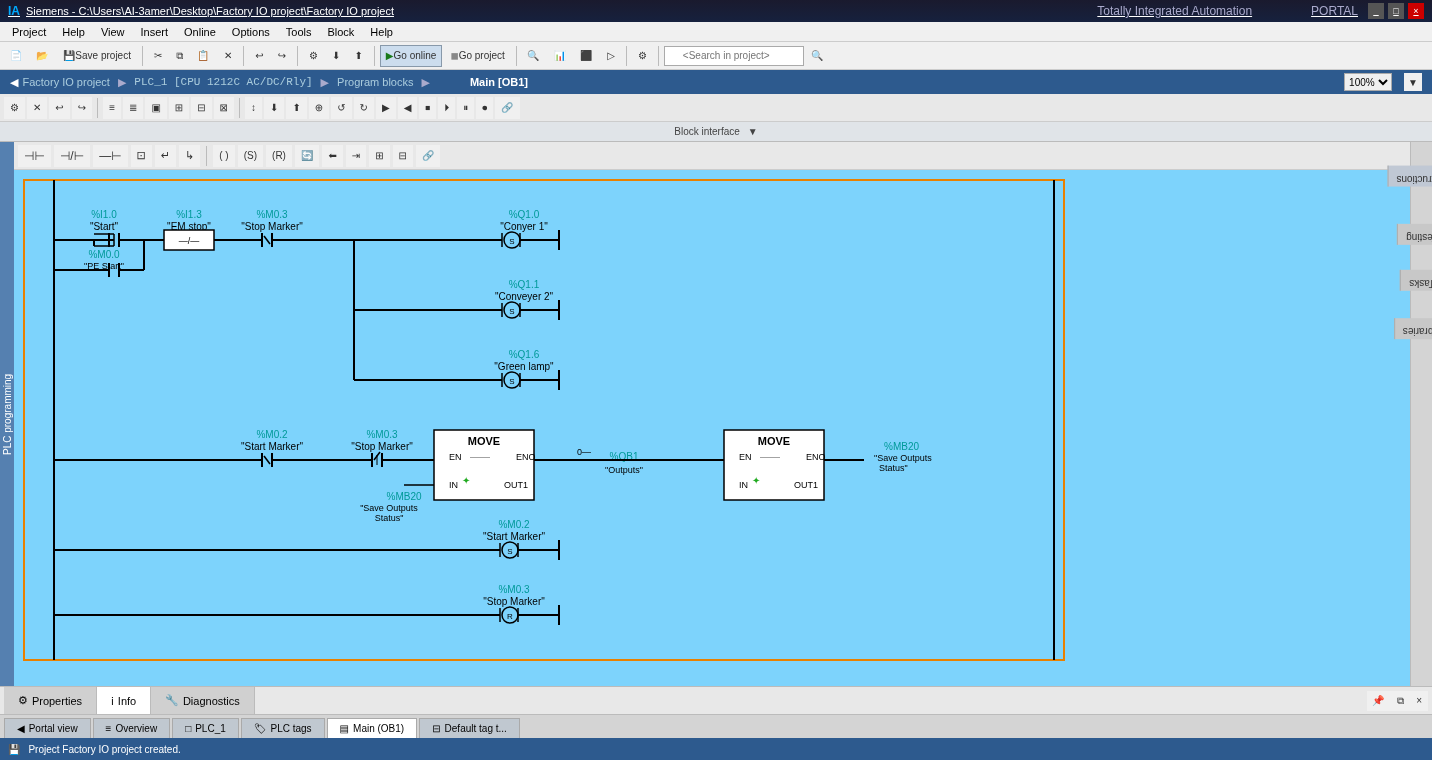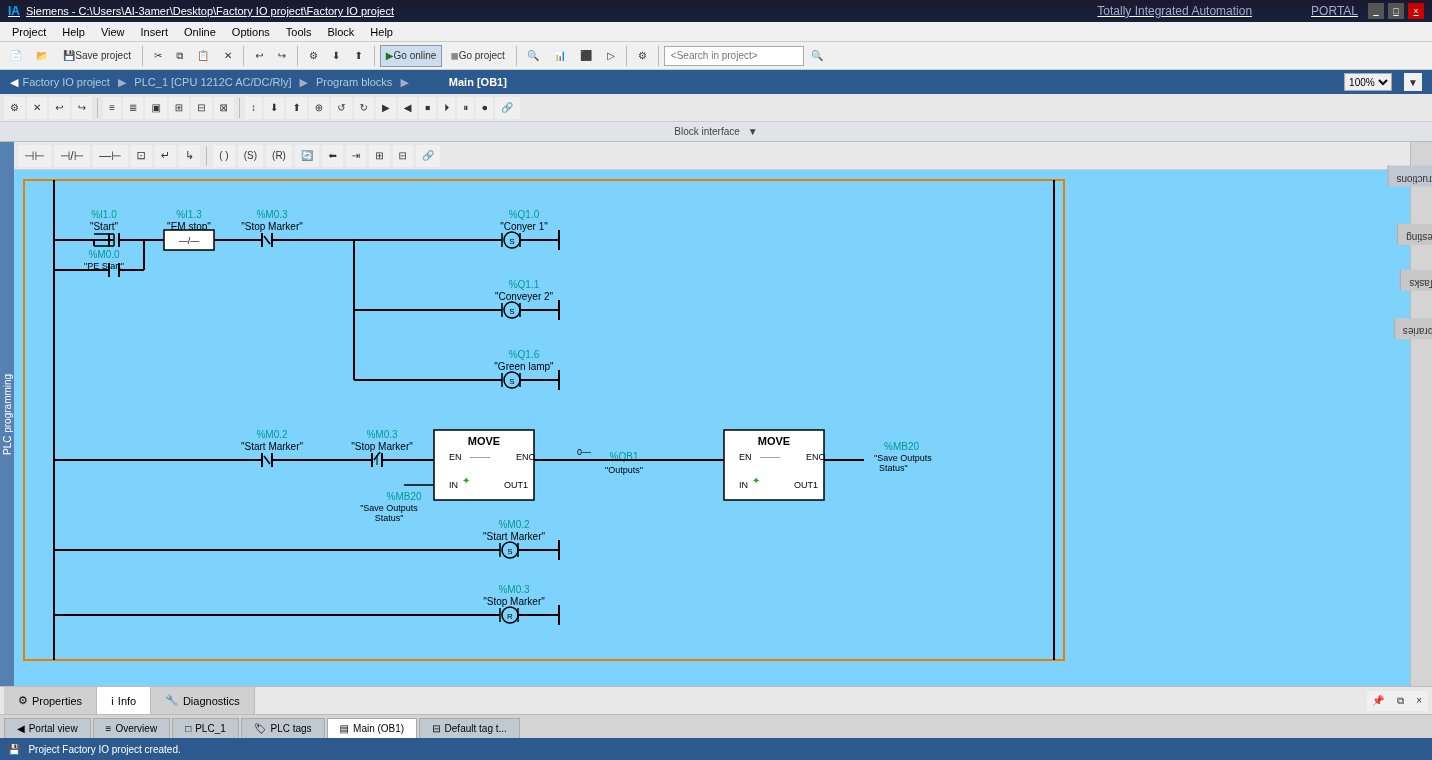--- a/index.html
+++ b/index.html
@@ -56,21 +56,21 @@
       font-size: 10px;
       color: #333;
       white-space: nowrap;
     }
     .tb-btn.active { background: #cde; border-color: #89a; }
     .tb-sep { width: 1px; height: 20px; background: #bbb; margin: 0 3px; }
     .tb-search {
       height: 20px;
       border: 1px solid #aaa;
       background: #fff;
-      padding: 0 6px;
+      padding: 0 18px;
       font-size: 10px;
       width: 140px;
       color: #888;
     }
 
     
     #breadcrumb-bar {
       height: 24px;
       background: #2d5a8e;
       color: #fff;
@@ -298,21 +298,21 @@
   <button class="tb-btn">⚙</button>
   <div class="tb-sep"></div>
   <input type="text" class="tb-search" placeholder="&lt;Search in project&gt;" style="">
   <button class="tb-btn">🔍</button>
 </div>
 
 <div id="breadcrumb-bar">
   <span style="cursor:pointer;">◀</span>
   <span style="cursor:pointer;color:#acd;">Factory IO project</span>
   <span class="breadcrumb-arrow">▶</span>
-  <span style="cursor:pointer;color:#acd;">PLC_1 [CPU 1212C AC/DC/Rly]</span>
+  <span style="cursor:pointer;color:#acd;font-family:Liberation Mono, monospace;">PLC_1 [CPU 1212C AC/DC/Rly]</span>
   <span class="breadcrumb-arrow">▶</span>
   <span style="cursor:pointer;color:#acd;">Program blocks</span>
   <span class="breadcrumb-arrow">▶</span>
   <span style="cursor:pointer;color:#fff;font-weight:bold;margin-left:32px;">Main [OB1]</span>
   <div id="zoom-area">
     <select id="zoom-select" style="font-size:10px;height:18px;">
       <option>100%</option>
       <option>75%</option>
       <option>125%</option>
       <option>150%</option>

